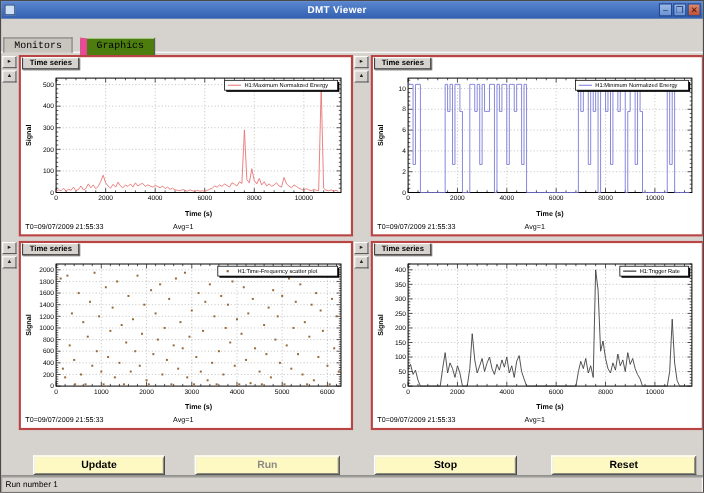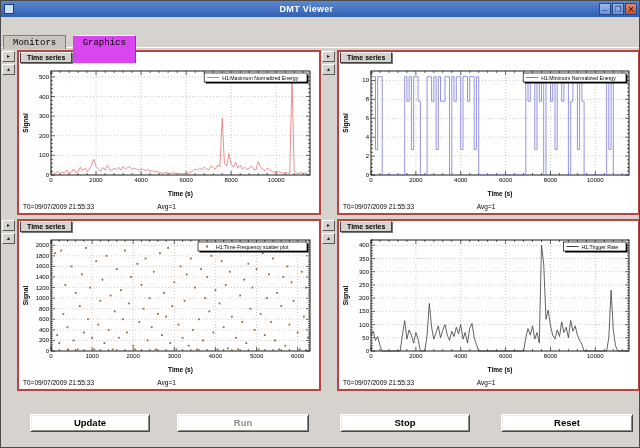--- a/index.html
+++ b/index.html
@@ -18,42 +18,42 @@
   .tbtn.close{background:linear-gradient(#e08a6a,#c14f33);color:#4a0f06;}
   
   .menubar{position:absolute;left:0;top:16px;width:100%;height:14px;background:#d6d3ce;
     display:flex;align-items:center;font-size:9px;}
   .menu-item{padding:0 6px;}
   .menu-right{margin-left:auto;padding:0 6px;}
   
   .tabbar{position:absolute;left:0;top:30px;width:100%;height:17px;border-bottom:1px solid #fff;}
   .tab{display:inline-block;height:14px;margin-top:3px;padding:0 9px;font-size:9px;line-height:14px;
     background:#c8c5bf;border:1px solid #808080;border-bottom:none;margin-left:2px;font-family:Liberation Mono, monospace;}
-  .tab.active{background:#d946ef;height:28px;margin-top:1px;border-top:1px solid #fff;
-    border-left:1px solid #ec4899;border-right:1px solid #5a5a5a;position:relative;z-index:2;}
+  .tab.active{background:#4d7c0f;height:16px;margin-top:1px;border-top:1px solid #fff;
+    border-left:6px solid #ec4899;border-right:1px solid #5a5a5a;position:relative;z-index:2;}
   
   .quad{position:absolute;display:flex;}
   .sidecol{width:15px;display:flex;flex-direction:column;gap:2px;padding-top:1px;}
   .side-btn{width:13px;height:11px;font-size:6px;line-height:9px;text-align:center;padding:0;
     background:#d6d3ce;border:1px solid;border-color:#fff #5a5a5a #5a5a5a #fff;color:#222;}
   .panel{position:relative;flex:1;background:#fff;border:2px solid #b84444;}
   .panel-tab{position:absolute;top:0;left:1px;height:11px;padding:0 6px;background:#d6d3ce;
     border:1px solid #444;border-top:1px solid #fff;font-size:7px;font-weight:bold;line-height:9px;z-index:3;
     box-shadow:1px 1px 0 #777;}
   .panel svg{display:block;margin:12px auto 0;}
   .panel-footer{position:absolute;left:4px;right:4px;bottom:0;height:10px;font-size:6.5px;}
   .footer-t0{position:absolute;left:0;top:0;}
   .footer-avg{position:absolute;left:46%;top:0;}
   svg text{font-family:"Liberation Sans",sans-serif;fill:#000;}
   
   .toolbar{position:absolute;left:0;top:392px;width:100%;height:17px;display:flex;}
   .tb-btn{flex:1;height:17px;font-size:8px;text-align:center;line-height:15px;background:#d6d3ce;
     border:1px solid;border-color:#fff #5a5a5a #5a5a5a #fff;overflow:hidden;white-space:nowrap;}
   
-  .action-btn{position:absolute;top:413px;height:18px;background:#ffffff;font-size:9.5px;font-weight:bold;
+  .action-btn{position:absolute;top:413px;height:18px;background:#fef9c3;font-size:9.5px;font-weight:bold;
     text-align:center;line-height:16px;border:1px solid;border-color:#fff #4a4a4a #4a4a4a #fff;
     box-shadow:inset 1px 1px 0 #efeeea, inset -1px -1px 0 #8a8880;}
   .action-btn.disabled{color:#8e8c86;}
   
   .statusbar{position:absolute;left:0;top:431px;width:100%;height:17px;background:#d6d3ce;
     border-top:1px solid #808080;font-size:7.5px;line-height:15px;padding-left:4px;
     box-shadow:inset 1px 1px 0 #9c9a94, inset -1px -1px 0 #fff;}
 </style>
 </head>
 <body>
@@ -940,14 +940,17 @@
       </div>
     </div>
   </div>
 
 
   <div class="action-btn" style="left:29px;width:120px">Update</div>
   <div class="action-btn disabled" style="left:176px;width:132px">Run</div>
   <div class="action-btn" style="left:339px;width:130px">Stop</div>
   <div class="action-btn" style="left:500px;width:132px">Reset</div>
 
+  <div class="statusbar">
+    <span>Run number 1</span>
+  </div>
 
 </div>
 
 </body></html>

